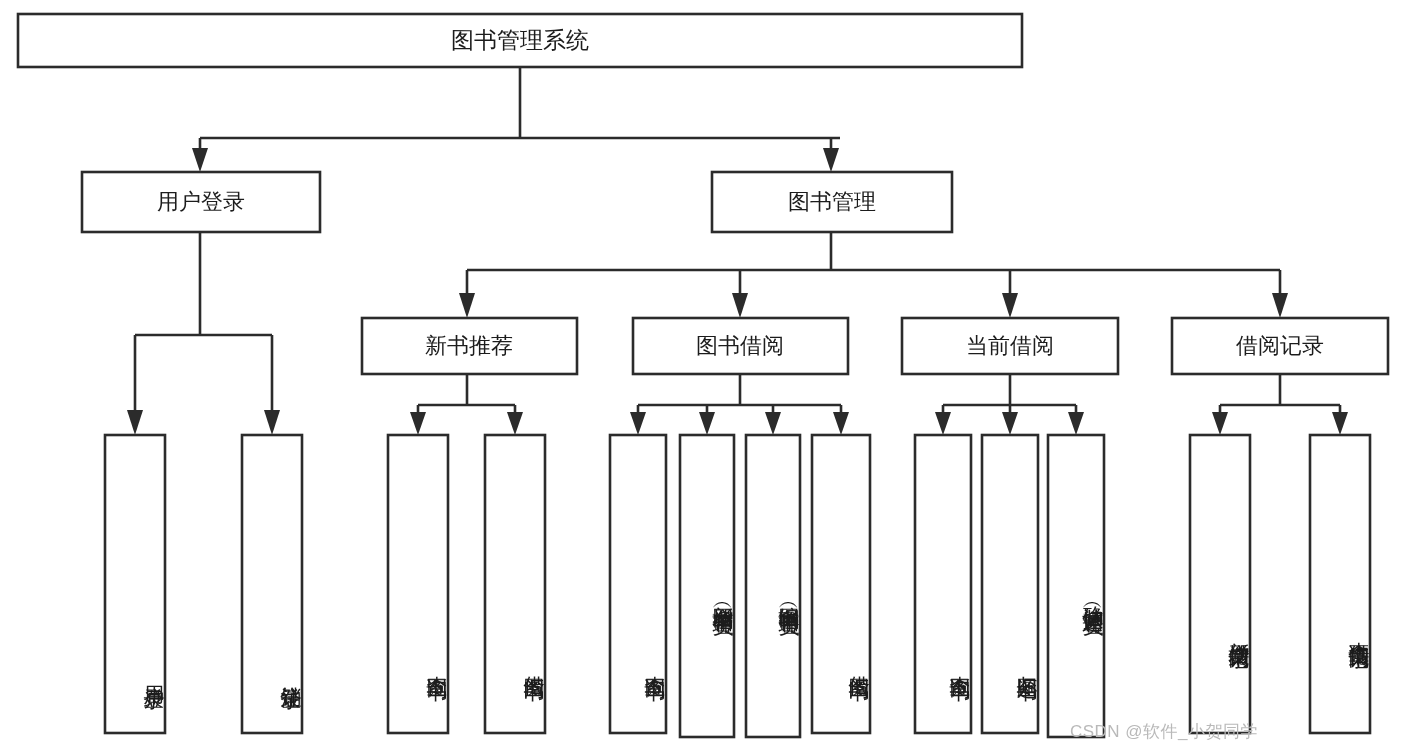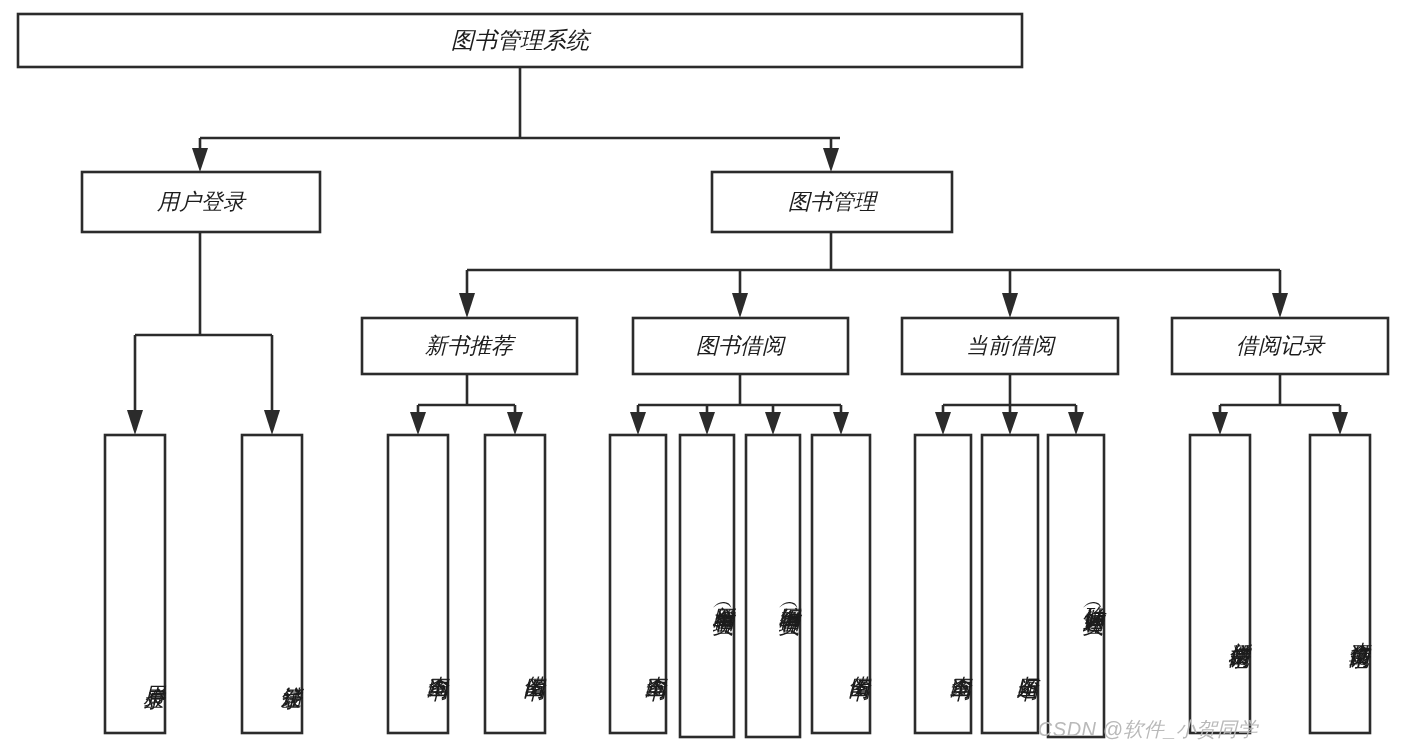--- a/index.html
+++ b/index.html
@@ -11,21 +11,20 @@
     width: 1405px;
     height: 747px;
     font-family: "Liberation Sans", "DejaVu Sans", sans-serif;
     overflow: hidden;
     position: relative;
   }
   #diagram-root {
     position: relative;
     width: 1268px;
     height: 747px;
-    font-style: italic;
   }
   svg.diagram {
     position: absolute;
     top: 0;
     left: 0;
     width: 1405px;
     height: 747px;
     display: block;
   }
   .node-box {
@@ -70,21 +69,21 @@
     align-items: flex-start;
     justify-content: center;
     white-space: nowrap;
     pointer-events: none;
   }
   .watermark {
     position: absolute;
     right: 10px;
     bottom: 4px;
     font-family: "Liberation Sans", "DejaVu Sans", sans-serif;
-    font-size: 20px;
+    font-size: 17px;
     color: #b9b9b9;
     white-space: nowrap;
     letter-spacing: 0.5px;
   }
 </style>
 </head>
 <body>
 
 <div id="diagram-root">
 

